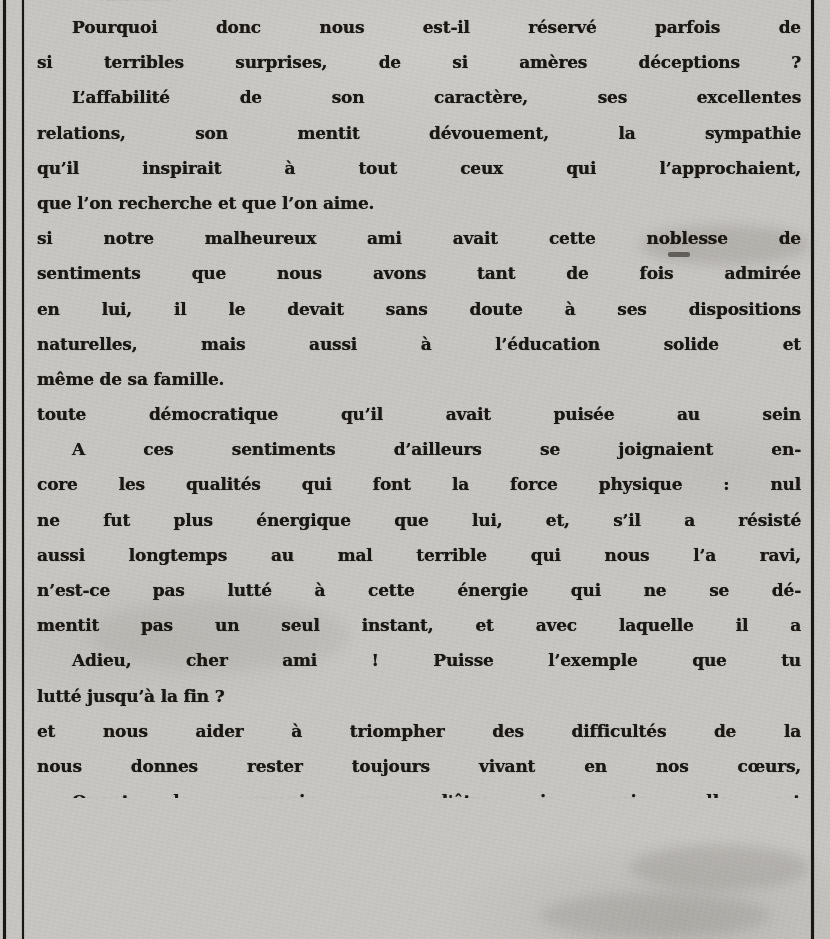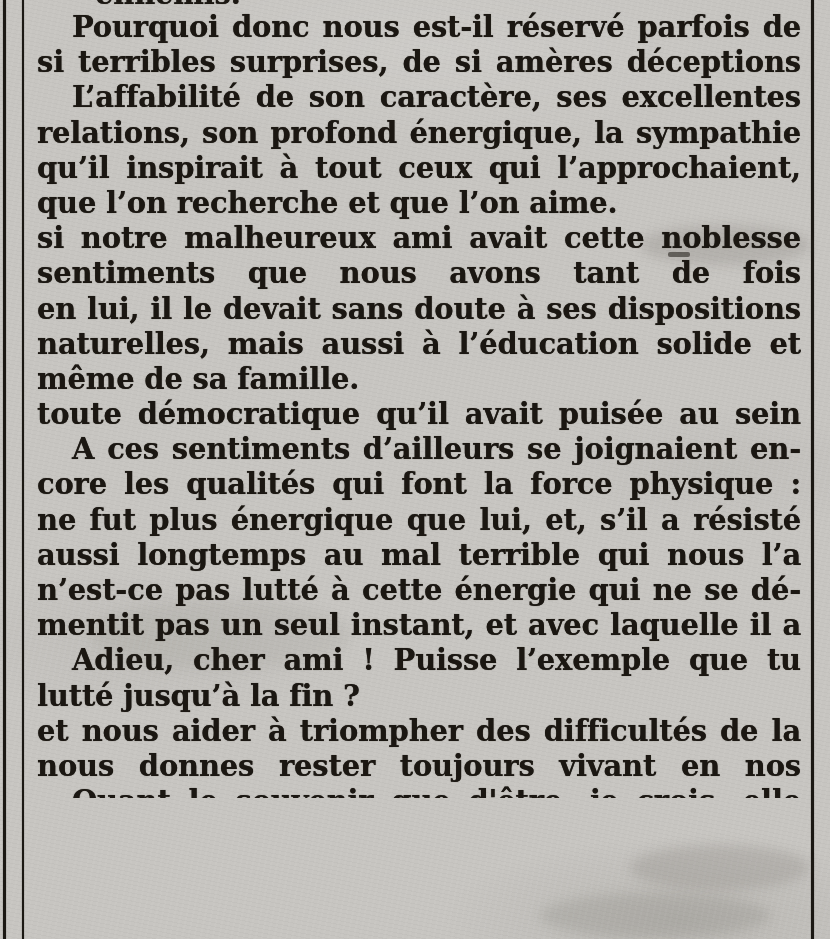--- a/index.html
+++ b/index.html
@@ -27,21 +27,21 @@
       repeating-linear-gradient(102deg, rgba(255,255,255,.04) 0 2px, transparent 2px 6px);
   }
   .rule{position:absolute;top:0;bottom:0;background:var(--rule);box-shadow:0 0 1px rgba(20,18,15,.8);}
   .rule.l1{left:3px;width:3px;}
   .rule.l2{left:22px;width:2px;}
   .rule.r1{left:811px;width:3px;}
 
   .column{
     position:absolute;left:37px;top:0;width:764px;height:939px;
     color:var(--ink);
-    font-size:29px;font-weight:bold;letter-spacing:-0.2px;
+    font-size:17px;font-weight:bold;letter-spacing:-0.2px;
     text-shadow:0 0 .7px rgba(27,23,18,.85);
   }
   .line{height:35.2px;line-height:35.2px;overflow:hidden;}
   .line.justify{text-align:justify;}
   .line.justify::after{content:"";display:inline-block;width:100%;height:0;}
   .line.indent{text-indent:35px;}
 
   .clip-top{height:10px;overflow:hidden;position:relative;}
   .clip-top span{position:absolute;left:58px;top:-18px;line-height:25px;white-space:nowrap;}
 
@@ -71,21 +71,21 @@
   <div class="ink-mark"></div>
 
   <div class="column">
     <div class="clip-top">
       <span>ennemis.</span>
     </div>
     <div>
         <div class="line indent justify">Pourquoi donc nous est-il réservé parfois de</div>
         <div class="line justify">si terribles surprises, de si amères déceptions ?</div>
         <div class="line indent justify">L’affabilité de son caractère, ses excellentes</div>
-        <div class="line justify">relations, son profond énergique, la sympathie</div>
+        <div class="line justify">relations, son mentit dévouement, la sympathie</div>
         <div class="line justify">qu’il inspirait à tout ceux qui l’approchaient,</div>
         <div class="line">que l’on recherche et que l’on aime.</div>
         <div class="line justify">si notre malheureux ami avait cette noblesse de</div>
         <div class="line justify">sentiments que nous avons tant de fois admirée</div>
         <div class="line justify">en lui, il le devait sans doute à ses dispositions</div>
         <div class="line justify">naturelles, mais aussi à l’éducation solide et</div>
         <div class="line">même de sa famille.</div>
         <div class="line justify">toute démocratique qu’il avait puisée au sein</div>
         <div class="line indent justify">A ces sentiments d’ailleurs se joignaient en-</div>
         <div class="line justify">core les qualités qui font la force physique : nul</div>

